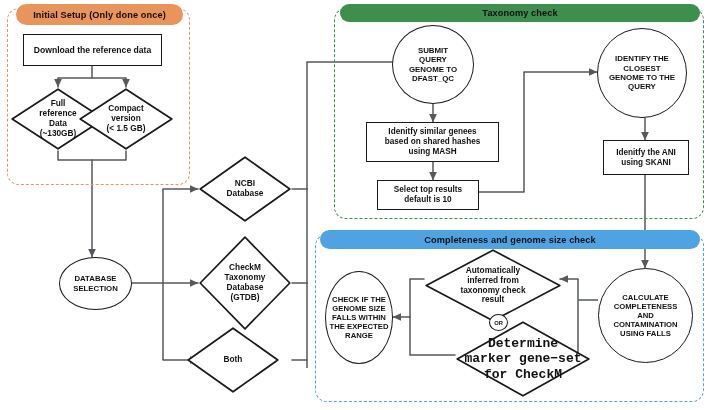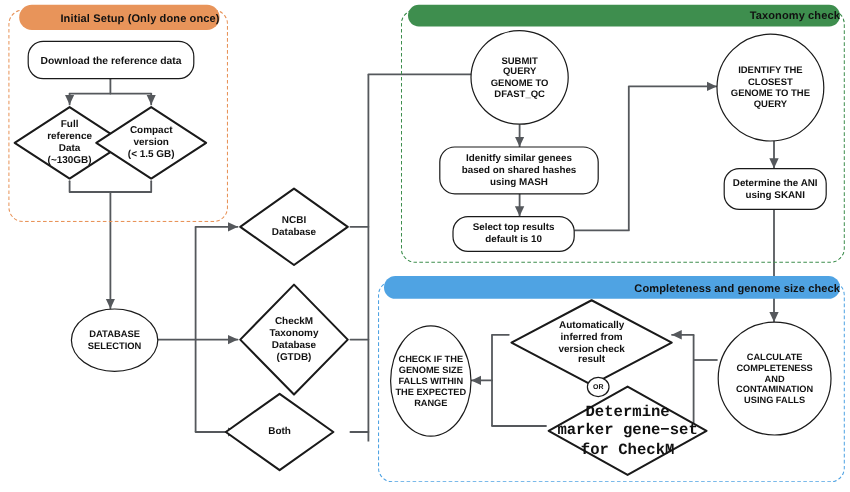--- a/index.html
+++ b/index.html
@@ -38,21 +38,21 @@
   .group-title {
     position: absolute;
     box-sizing: border-box;
     border-radius: 11px;
     color: #111111;
     font-weight: bold;
     font-size: 9.2px;
     letter-spacing: 0.1px;
     display: flex;
     align-items: center;
-    justify-content: flex-end;
+    justify-content: center;
     text-align: center;
     z-index: 6;
   }
 
   
   .node {
     position: absolute;
     box-sizing: border-box;
     display: flex;
     align-items: center;
@@ -64,21 +64,21 @@
     z-index: 4;
   }
   .node .lbl {
     display: block;
     line-height: 1.18;
     white-space: pre-line;
     padding: 0 2px;
   }
   .rrect {
     border: 1.7px solid #1a1a1a;
-    border-radius: 13px;
+    border-radius: 0;
     justify-content: center;
   }
   .circle {
     border: 1.7px solid #1a1a1a;
     border-radius: 50%;
   }
   .diamond-wrap {
     position: absolute;
     z-index: 4;
   }
@@ -262,39 +262,39 @@
   </div>
 
   <div class="node circle" style="left:597px; top:28px; width:90px; height:90px; font-size:7.9px;">
     <span class="lbl">IDENTIFY THE
 CLOSEST
 GENOME TO THE
 QUERY</span>
   </div>
 
   <div class="node rrect" style="left:603px; top:140px; width:86px; height:35px; font-size:8.2px;">
-    <span class="lbl">Determine the ANI
+    <span class="lbl">Idenitfy the ANI
 using SKANI</span>
   </div>
 
   <div class="node circle" style="left:325px; top:271px; width:68px; height:93px; font-size:7.7px;">
     <span class="lbl">CHECK IF THE
 GENOME SIZE
 FALLS WITHIN
 THE EXPECTED
 RANGE</span>
   </div>
 
   <div class="diamond-wrap" style="left:424px; top:248px; width:138px; height:75px;">
     <svg class="dshape" viewBox="0 0 138 75">
       <path d="M69,2.2 L135.8,37.5 L69,72.8 L2.2,37.5 Z" fill="#ffffff" stroke="#1a1a1a" stroke-width="1.7" stroke-linejoin="round"></path>
     </svg>
     <div class="dlabel" style="font-size:8.3px;">Automatically
 inferred from
-version check
+taxonomy check
 result</div>
   </div>
 
   <div class="orbadge" style="left:489px; top:314px; width:19px; height:17px; font-size:5.8px;">
     <span>OR</span>
   </div>
 
   <div class="diamond-wrap" style="left:455px; top:320px; width:136px; height:78px;">
     <svg class="dshape" viewBox="0 0 136 78">
       <path d="M68,2.2 L133.8,39 L68,75.8 L2.2,39 Z" fill="#ffffff" stroke="#1a1a1a" stroke-width="1.7" stroke-linejoin="round"></path>

